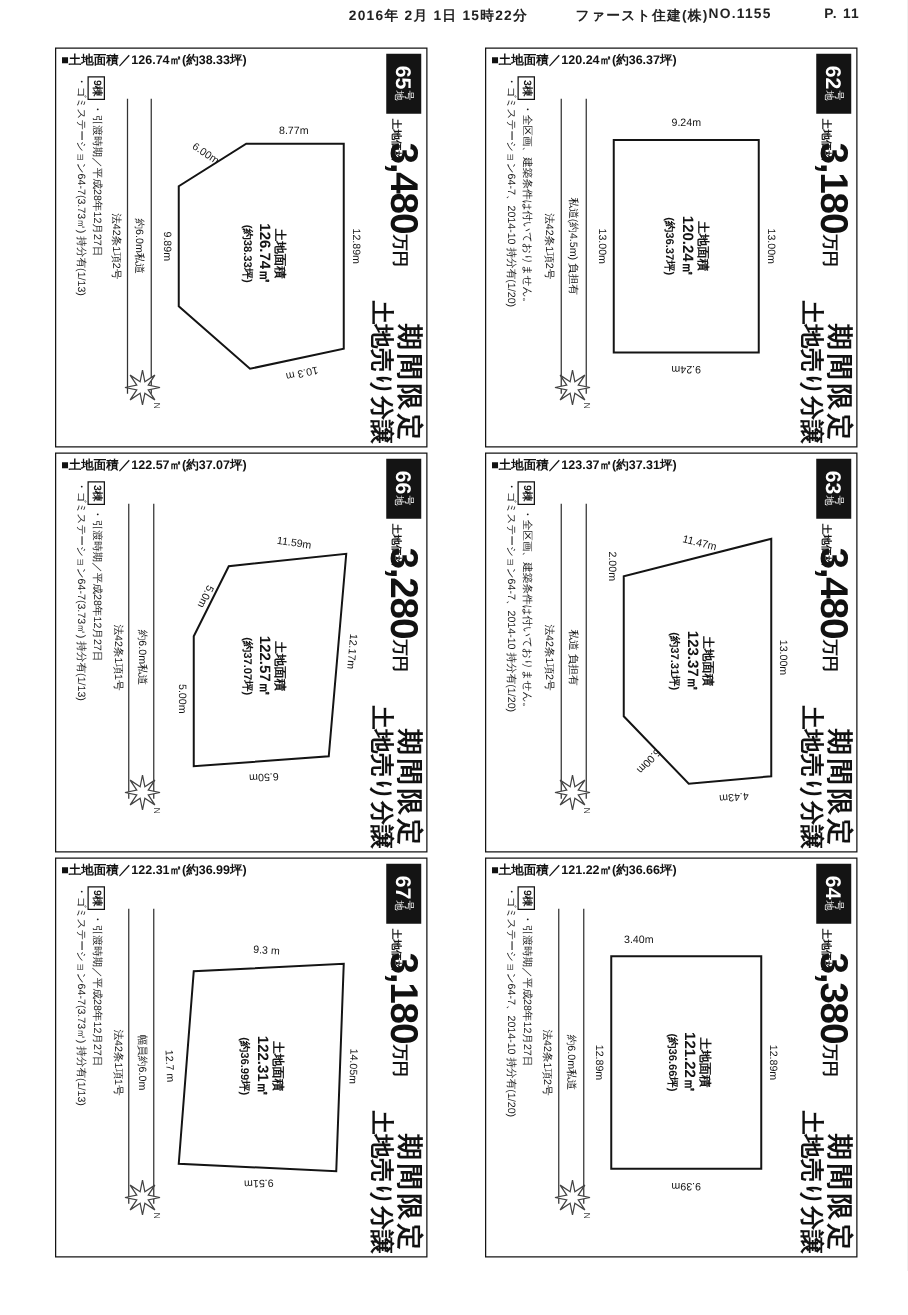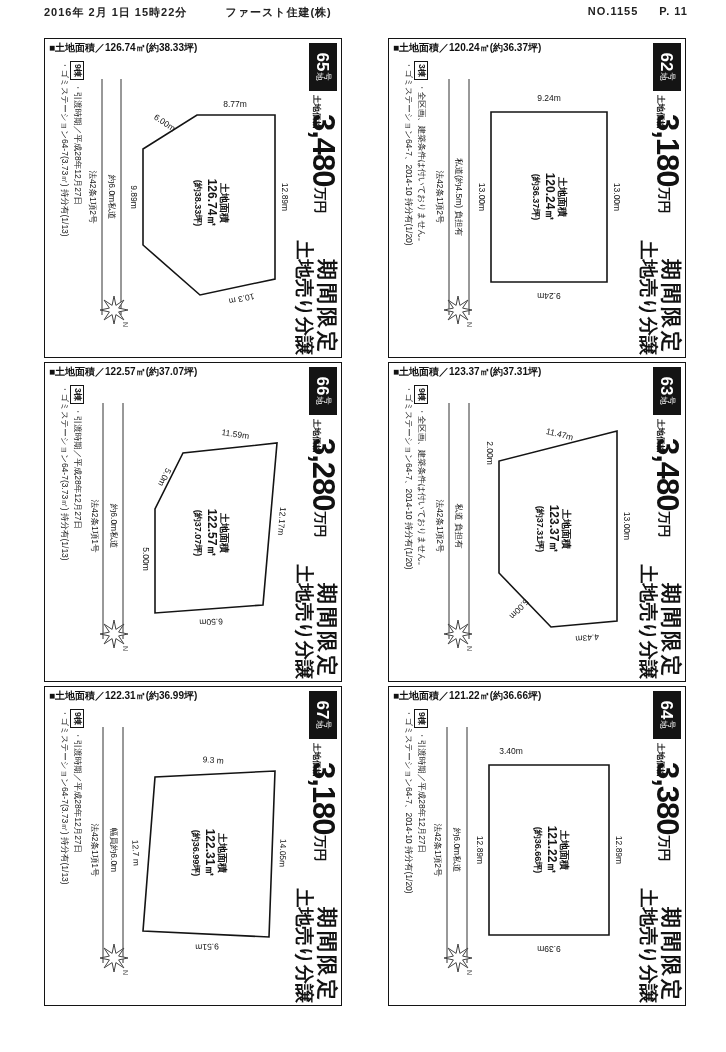--- a/index.html
+++ b/index.html
@@ -1,21 +1,21 @@
 <!DOCTYPE html>
 <html><head>
 <meta charset="utf-8">
 <style>
   html,body{margin:0;padding:0;background:#e8e8e8;}
   .page{position:relative;width:726px;height:1052px;background:#ffffff;overflow:hidden;
         font-family:"Liberation Sans","DejaVu Sans",sans-serif;color:#111;}
-  .faxhdr{position:absolute;top:5px;left:44px;right:38px;display:flex;justify-content:space-between;
-          font-size:11px;font-weight:bold;letter-spacing:1px;color:#222;gap:32px;}
+  .faxhdr{position:absolute;top:5px;left:44px;right:38px;display:flex;justify-content:flex-end;
+          font-size:11px;font-weight:bold;letter-spacing:1px;color:#222;}
   .faxhdr .sender{margin-left:34px;}
-  .faxhdr .pageno{margin-left:17px;}
+  .faxhdr .pageno{margin-left:38px;}
 
   .panel{position:absolute;width:296px;height:318px;border:1.5px solid #141414;background:#fff;overflow:hidden;}
   .inner{position:absolute;left:-11px;top:11px;width:318px;height:296px;transform:rotate(90deg);}
 
   .badge{position:absolute;left:4px;top:4px;width:48px;height:28px;background:#141414;color:#fff;
          display:flex;align-items:center;justify-content:center;gap:1px;}
   .badge .num{font-size:17px;font-weight:bold;line-height:1;}
   .badge .suffix{font-size:8px;line-height:1;width:9px;word-break:break-all;}
 
   .priceblk{position:absolute;left:56px;top:3px;display:flex;align-items:flex-end;white-space:nowrap;}

